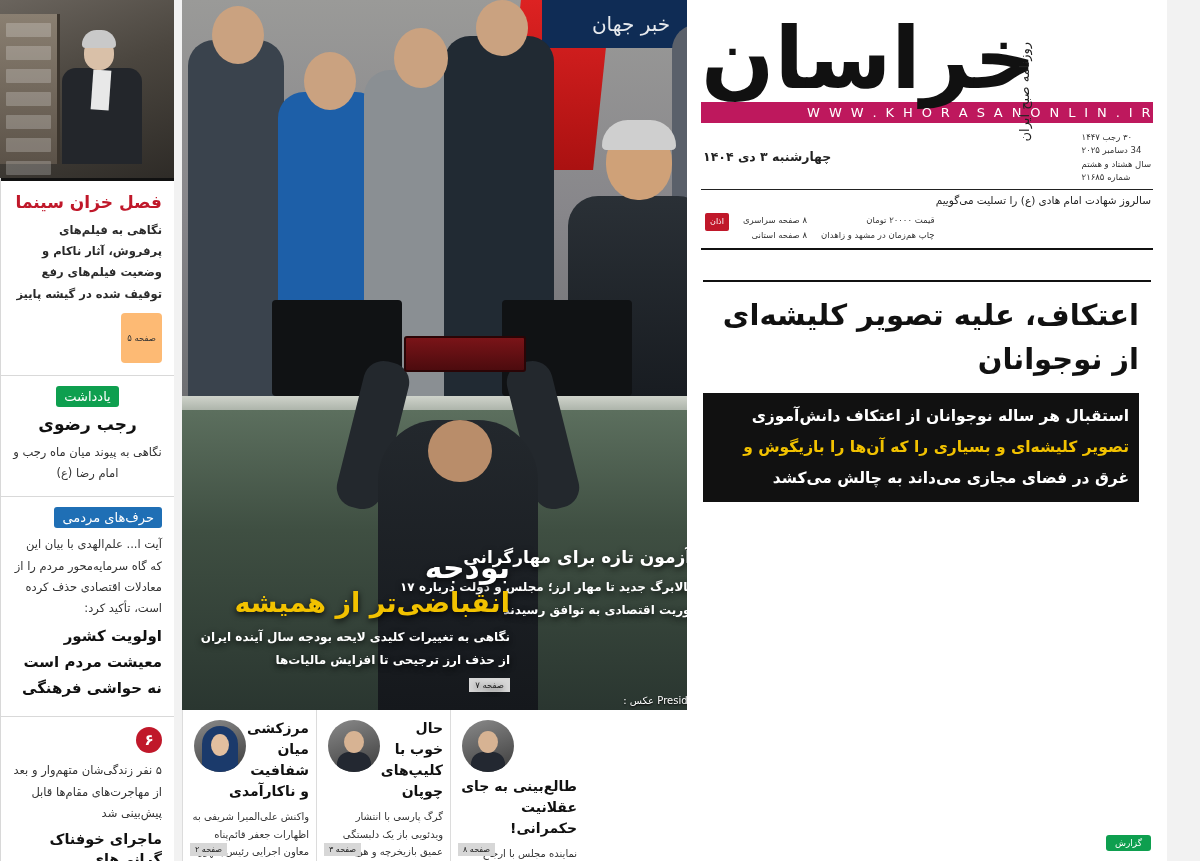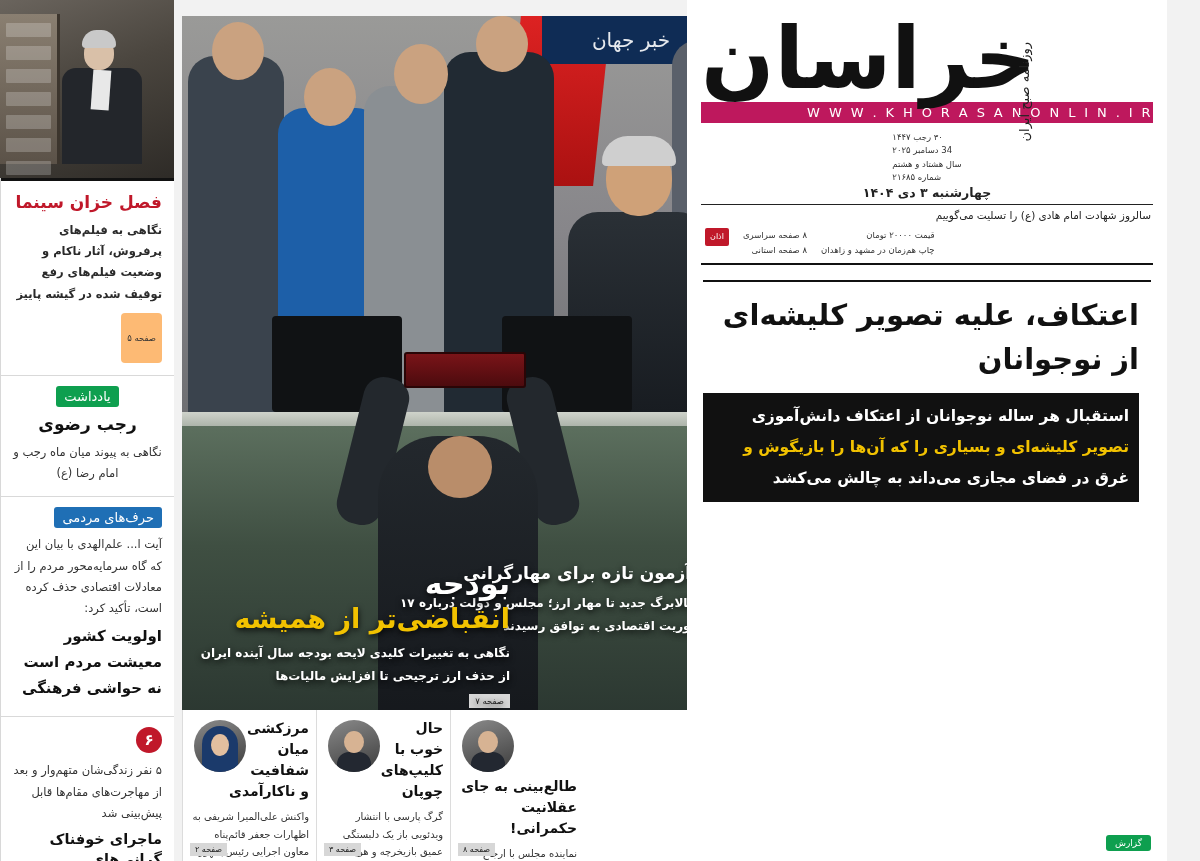--- a/index.html
+++ b/index.html
@@ -82,21 +82,21 @@
   .tag-badge.blue { background:#1f6fb5; }
 
   .num-badge {
     width: 26px; height: 26px; border-radius: 50%;
     background:#c0182a; color:#fff; font-size: 15px; font-weight: bold;
     display:flex; align-items:center; justify-content:center; margin-bottom: 7px;
   }
 
   
   .hero {
-    position: absolute; left: 182px; top: 16px;
+    position: absolute; left: 182px; top: 0;
     width: 538px; height: 710px;
     background: #6f6f6f; overflow: hidden;
   }
   .hero .wallwood {
     position:absolute; inset:0;
     background: linear-gradient(180deg,#9a9a98 0%, #87868a 30%, #6f7073 55%, #4e5053 100%);
   }
   .hero .desk-front {
     position:absolute; left:0; bottom:0; width:538px; height:300px;
     background: linear-gradient(180deg,#5c6f5e 0%,#3f4f42 40%,#2a3630 100%);
@@ -237,21 +237,21 @@
     position:absolute; right: 150px; top: 42px; font-size: 13px; color:#222;
     transform: rotate(-90deg); transform-origin: right top;
   }
   .site-bar {
     background:#be185d; color:#fff; text-align: right;
     font-size: 13px; letter-spacing: 2.4px; padding: 3px 0; direction: ltr;
     margin-top: 2px;
   }
   .dateline {
     display:flex; justify-content: space-between; align-items: center;
-    font-size: 11px; color:#222; padding: 6px 2px 4px 2px; border-bottom: 1px solid #222; flex-direction: column;
+    font-size: 11px; color:#222; padding: 6px 2px 4px 2px; border-bottom: 1px solid #222;
   }
   .dateline .right-date { font-weight: bold; font-size: 12.5px; }
   .issue-info {
     text-align: left; font-size: 8.5px; line-height: 1.6; color:#333;
     padding: 2px 0 0 0; direction: rtl;
   }
   .issue-grid {
     display:flex; justify-content: flex-end; gap: 14px; font-size: 8.5px;
     color:#333; padding: 5px 0 6px 0; border-bottom: 2px solid #111;
   }

